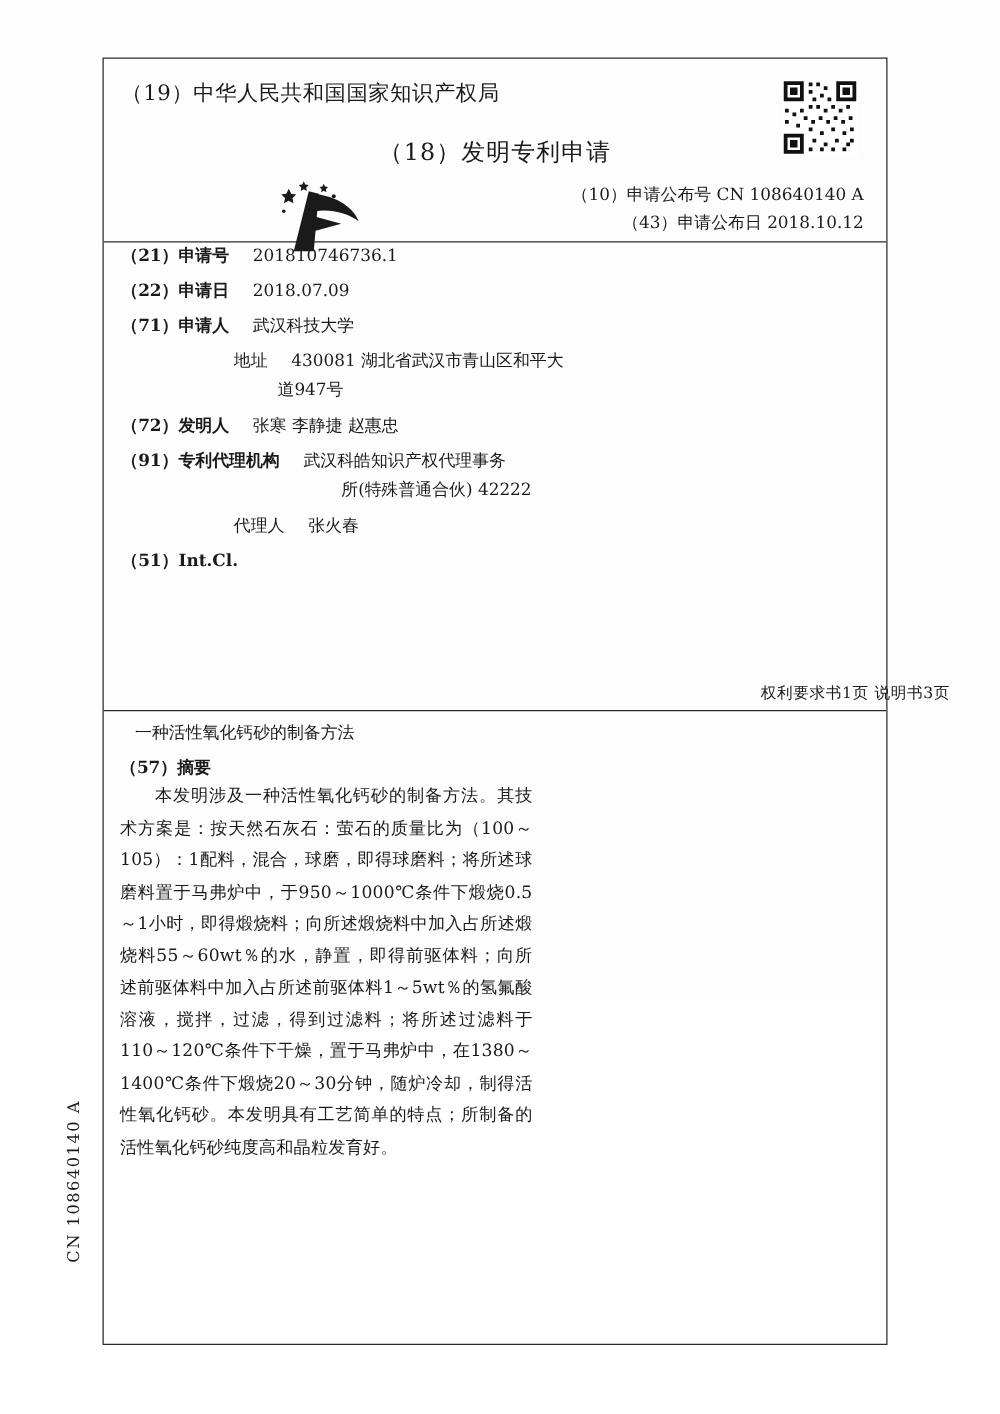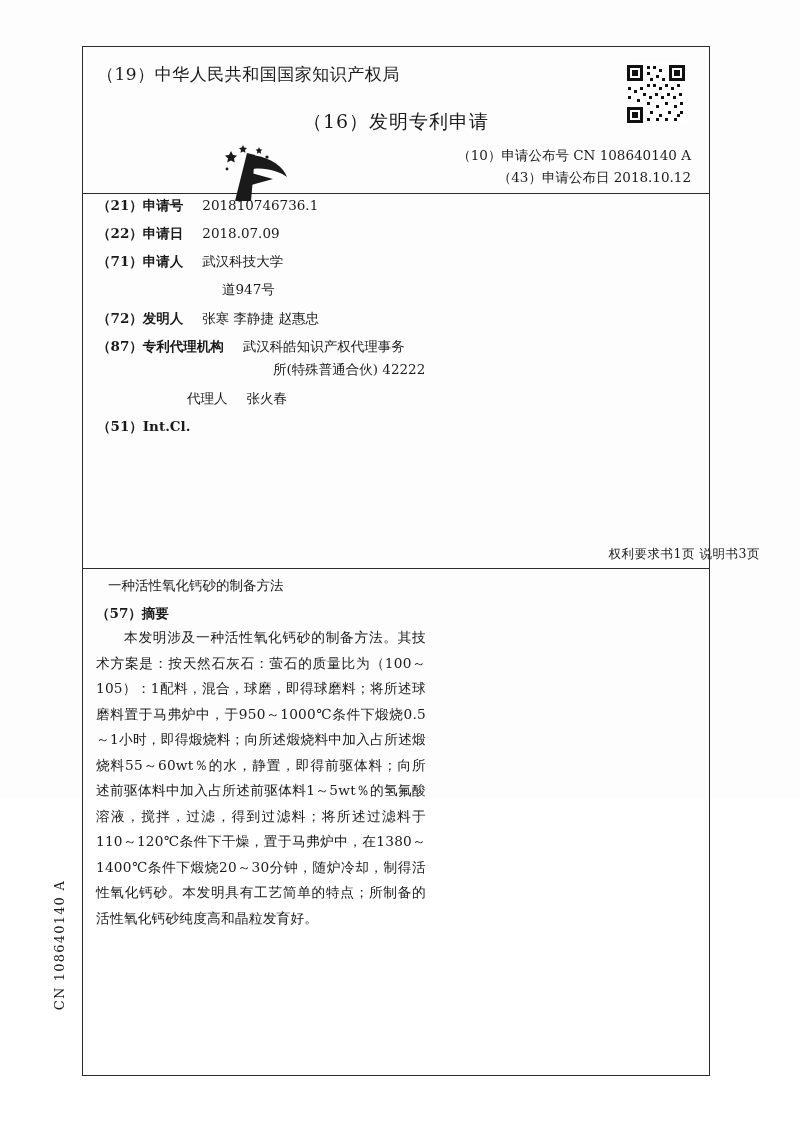--- a/index.html
+++ b/index.html
@@ -175,21 +175,21 @@
 <body>
 
 <div class="page">
 
   <div class="frame"></div>
 
   <div class="header">
 
     <div class="office-line">（19）中华人民共和国国家知识产权局</div>
 
-    <div class="title-12">（16）发明专利申请</div>
+    <div class="title-12">（18）发明专利申请</div>
 
     <div class="emblem">
       <svg width="88" height="62" viewBox="0 0 88 62" xmlns="http://www.w3.org/2000/svg">
         <polygon points="14,58 26,10 34,12 30,58" fill="#1a1a1a"></polygon>
         <path d="M30,12 C50,14 62,24 66,34 C58,28 44,24 31,26 Z" fill="#1a1a1a"></path>
         <polygon points="30,30 52,36 30,42" fill="#1a1a1a"></polygon>
         <g fill="#1a1a1a">
           <polygon points="10,8 12,12 16,12.6 13,15.4 13.8,19.6 10,17.6 6.2,19.6 7,15.4 4,12.6 8,12"></polygon>
           <polygon points="22,2 23.2,4.6 26,5 24,7 24.5,9.8 22,8.4 19.5,9.8 20,7 18,5 20.8,4.6"></polygon>
           <polygon points="38,4 39,6.2 41.4,6.6 39.7,8.3 40.1,10.7 38,9.5 35.9,10.7 36.3,8.3 34.6,6.6 37,6.2"></polygon>
@@ -272,31 +272,34 @@
     </div>
 
     <div class="field">
       <span class="code">（22）申请日</span><span class="val-gap">2018.07.09</span>
     </div>
 
     <div class="field">
       <span class="code">（71）申请人</span><span class="val-gap">武汉科技大学</span>
     </div>
 
+    <div class="field indent-2" style="padding-left:104px; margin-bottom:2px;">
+      <span class="code" style="font-weight:normal;">地址</span><span class="val-gap">430081  湖北省武汉市青山区和平大</span>
+    </div>
 
     <div class="field" style="padding-left:139px; margin-bottom:8px;">
       <span>道947号</span>
     </div>
 
     <div class="field">
       <span class="code">（72）发明人</span><span class="val-gap">张寒    李静捷    赵惠忠</span>
     </div>
 
     <div class="field" style="margin-bottom:2px;">
-      <span class="code">（87）专利代理机构</span><span class="val-gap">武汉科皓知识产权代理事务</span>
+      <span class="code">（91）专利代理机构</span><span class="val-gap">武汉科皓知识产权代理事务</span>
     </div>
 
     <div class="field" style="padding-left:190px; margin-bottom:8px;">
       <span>所(特殊普通合伙)  42222</span>
     </div>
 
     <div class="field" style="padding-left:104px;">
       <span class="code" style="font-weight:normal;text-align:right;">代理人</span><span class="val-gap">张火春</span>
     </div>
 

